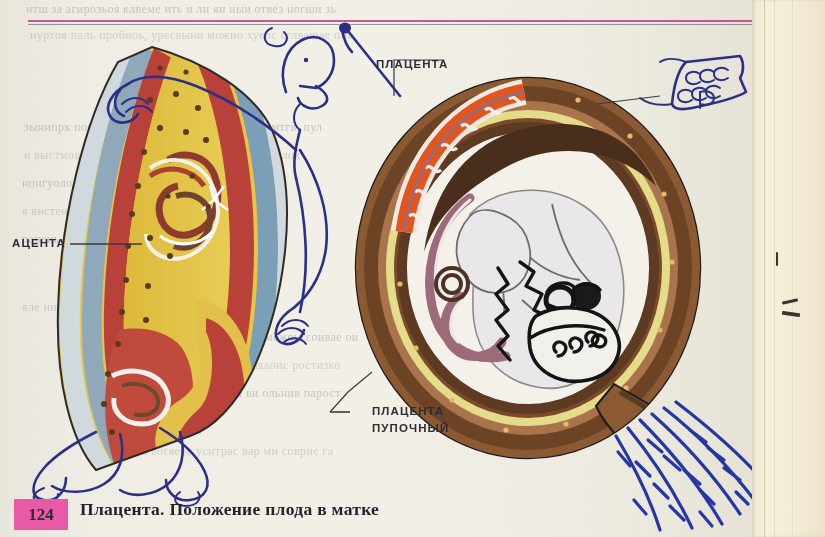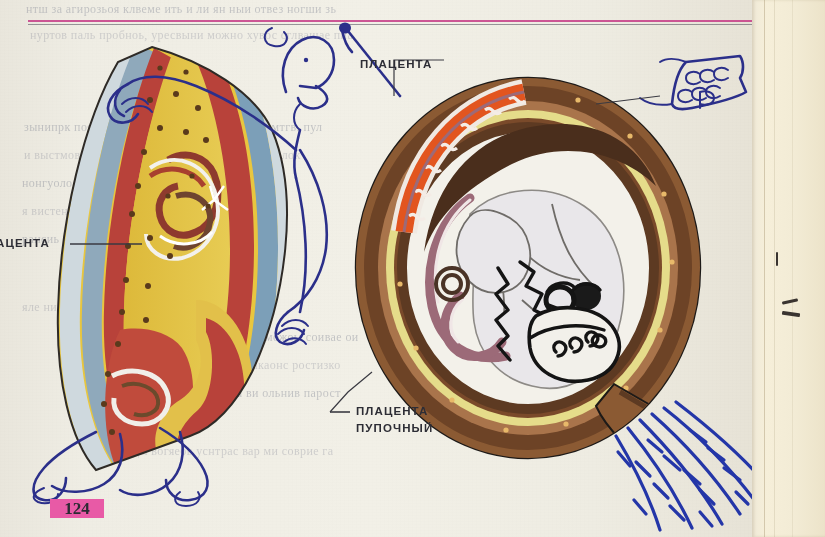--- a/index.html
+++ b/index.html
@@ -26,29 +26,29 @@
 
   
   .ghost{position:absolute;color:rgba(90,95,120,.30);font-size:12px;letter-spacing:.4px;
      white-space:nowrap;font-family:"Liberation Serif",serif;user-select:none;}
   .ghost.b{color:rgba(80,85,115,.22);}
 
   .rule{position:absolute;left:28px;top:20px;width:1283px;height:2px;background:#c63b86;opacity:.85;}
   .rule2{position:absolute;left:28px;top:24px;width:1283px;height:1px;background:#4b4b57;opacity:.55;}
 
   
-  .badge{position:absolute;left:14px;top:499px;width:54px;height:19px;background:#e85aa6;
-     display:flex;align-items:center;justify-content:center;margin-left:36px;}
+  .badge{position:absolute;left:14px;top:499px;width:54px;height:31px;background:#e85aa6;
+     display:flex;align-items:center;justify-content:center;}
   .badge span{font-family:"Liberation Serif",serif;font-weight:bold;font-size:17px;color:#2b2b33;}
   .caption{position:absolute;left:80px;top:499px;font-family:"Liberation Serif",serif;
      font-weight:bold;font-size:17.5px;color:#23232b;letter-spacing:.3px;white-space:nowrap;}
 
   
   .lbl{position:absolute;font-family:"Liberation Sans",sans-serif;font-weight:bold;
-       font-size:11.5px;letter-spacing:1.1px;color:#2d2d35;white-space:nowrap;}
+       font-size:11.5px;letter-spacing:1.1px;color:#2d2d35;white-space:nowrap;margin-left:16px;}
 
   svg{position:absolute;left:0;top:0;overflow:visible;}
   .pen{fill:none;stroke:#2b2f8a;stroke-width:2.6;stroke-linecap:round;stroke-linejoin:round;}
   .pen-thin{fill:none;stroke:#2b2f8a;stroke-width:2;stroke-linecap:round;stroke-linejoin:round;}
   .pen-scribble{fill:none;stroke:#2436a8;stroke-width:3.2;stroke-linecap:round;}
   .ink{fill:none;stroke:#141414;stroke-width:3.4;stroke-linecap:round;stroke-linejoin:round;}
 </style>
 </head>
 <body>
 
@@ -368,14 +368,15 @@
     <div class="margin-line" style="left:22px;opacity:.5;"></div>
     <div class="margin-line" style="left:40px;opacity:.35;"></div>
     <div class="mark" style="left:24px;top:252px;width:2px;height:14px;"></div>
     <div class="mark" style="left:30px;top:300px;width:16px;height:3px;transform:rotate(-12deg);"></div>
     <div class="mark" style="left:30px;top:312px;width:18px;height:4px;transform:rotate(8deg);"></div>
   </div>
 
   <div class="badge">
     <span>124</span>
   </div>
+  <div class="caption">Плацента. Положение плода в матке</div>
 
 </div>
 
 </body></html>

